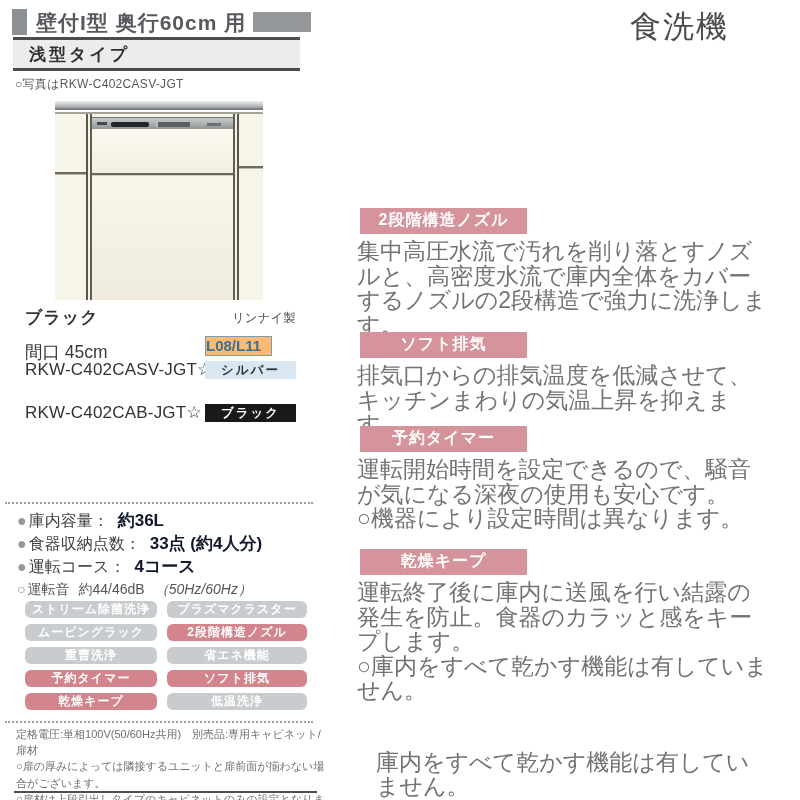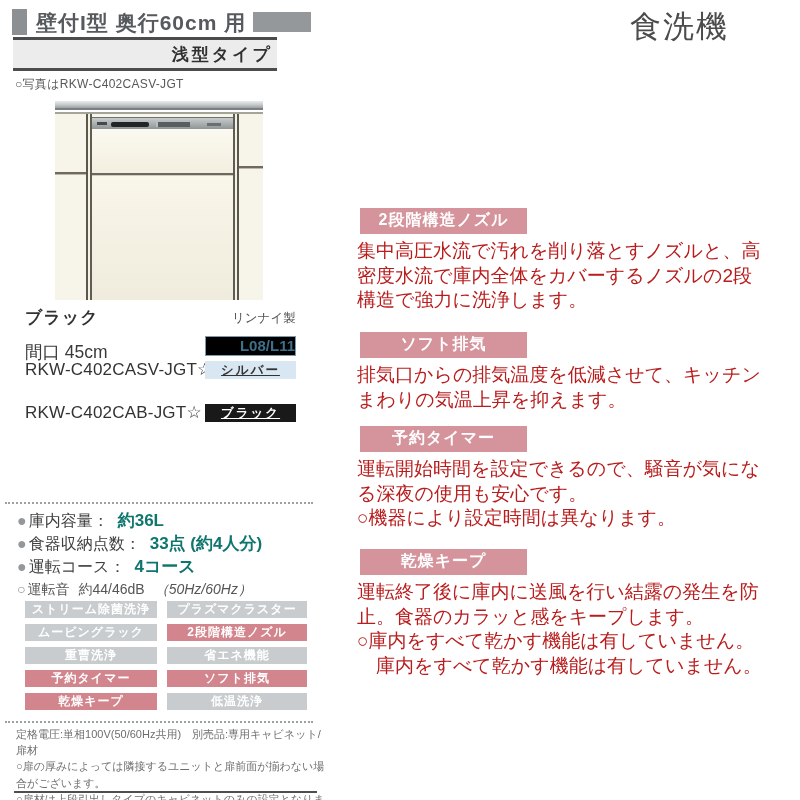--- a/index.html
+++ b/index.html
@@ -5,24 +5,24 @@
   * { margin:0; padding:0; box-sizing:border-box; }
   html,body { width:800px; height:800px; background:#ffffff;
     font-family:"Liberation Sans","DejaVu Sans",sans-serif; color:#4a4a4a; }
   .page { position:relative; width:800px; height:800px; background:#fff; overflow:hidden; }
   .abs { position:absolute; }
 
   
   .hdr-square { left:12px; top:9px; width:15px; height:26px; background:#8c9093; }
   .hdr-title  { left:36px; top:9px; font-size:21px; font-weight:bold; color:#56595d; letter-spacing:1px; white-space:nowrap; }
   .hdr-bar    { left:253px; top:12px; width:58px; height:20px; background:var(--header-gray); }
-  .type-banner{ left:13px; top:37px; width:264px; background:#ececec;
+  .type-banner{ left:13px; top:37px; width:287px; background:#ececec;
     border-top:3px solid #4c4c4c; border-bottom:3px solid #4c4c4c;
-    text-align:right; font-size:17px; font-weight:bold; color:#303030;
-    letter-spacing:3px; padding:3px 4px 2px; }
+    text-align:left; font-size:17px; font-weight:bold; color:#303030;
+    letter-spacing:3px; padding:3px 16px 2px; }
   .photo-caption { left:15px; top:76px; font-size:12px; color:#585858; letter-spacing:0.3px; }
   .product-title { right:71px; top:6px; font-size:31px; font-weight:500; color:#4c4c4c; letter-spacing:2px; }
 
   
   .photo { left:53px; top:100px; width:212px; height:202px; }
   .counter { position:absolute; left:2px; top:1px; right:2px; height:9px;
     background:linear-gradient(180deg,#eceeee 0%,#c4c8c9 55%,#9aa0a2 100%);
     border-bottom:2px solid #7a7f81; }
   .cab { position:absolute; top:12px; left:2px; right:2px; bottom:2px; background:#f6f3e6; border-top:2px solid #a5a499; }
   .side-panel { position:absolute; top:0; bottom:0; background:#f7f5ea; }
@@ -45,63 +45,63 @@
     background:linear-gradient(180deg,#fbf9f0 0%,#f3efe0 100%); }
   .door-seam { position:absolute; left:0; right:0; top:59px; height:3px;
     background:linear-gradient(180deg,#6c685a 0%,#6c685a 50%,#ffffff 100%); }
   .lowdoor { position:absolute; left:0; right:0; top:62px; bottom:0;
     background:linear-gradient(180deg,#f9f6ea 0%,#efecdd 100%); }
 
   
   .doorspec-heading { left:25px; top:306px; font-size:17px; font-weight:bold; color:#333; letter-spacing:1px; }
   .maker { left:232px; top:310px; font-size:12.5px; color:#555; }
   .width-label { left:25px; top:334px; font-size:17.5px; color:#3a3a3a;margin-top:6px; }
-  .code-box { left:205px; top:336px; width:91px; height:20px; background:#000000;
+  .code-box { left:205px; top:336px; width:67px; height:20px; background:#fdba74;
     border:1.5px solid #7e9aad; color:var(--code-teal); font-size:15px; font-weight:bold;
-    text-align:right; line-height:17px; }
+    text-align:left; line-height:17px; }
   .model-code { font-size:17px; color:#333; letter-spacing:0.2px; white-space:nowrap; }
   .model1 { left:25px; top:359px; } .model2 { left:25px; top:402px; }
   .swatch { width:91px; height:18px; text-align:center; font-size:12.5px; font-weight:bold;
-    line-height:18px; letter-spacing:2px;text-decoration:underline; }
+    line-height:18px; letter-spacing:2px; }
   .swatch.silver { left:205px; top:361px; background:var(--silver-bg); color:#333; }
   .swatch.black  { left:205px; top:404px; background:var(--black-bg); color:#ffffff; }
 
   
   .dotted { left:5px; width:308px; border-top:2px dotted #9aa0a3; height:0; }
   .d1 { top:502px; } .d2 { top:721px; }
   .bottom-rule { left:14px; top:791px; width:303px; border-top:2px solid #4e4e4e; height:0; }
 
   
   .specs { left:17px; top:509px; }
   .spec-row { line-height:23px; font-size:16px; color:#3f3f3f; white-space:nowrap; }
   .spec-row .bullet { color:#93989c; margin-right:2px; }
   .spec-row .value { margin-left:9px; }
-  .spec-row .value.bold { font-weight:bold; font-size:17px; color:#0f766e; }
+  .spec-row .value.bold { font-weight:bold; font-size:17px; color:#0f172a; }
   .spec-row .suffix { margin-left:10px;font-style:italic; }
   .spec-row.small { font-size:14px; color:#555; }
   .spec-row.small .bullet { color:#8b9094; }
 
   
   .tags { left:25px; top:601px; display:grid; grid-template-columns:132px 140px;
     column-gap:10px; row-gap:6px; }
   .tag { height:17px; line-height:17px; text-align:center; font-size:12px; font-weight:bold;
-    color:#fff; background:var(--tag-gray); letter-spacing:1px; white-space:nowrap; overflow:hidden; }
+    color:#fff; background:var(--tag-gray); letter-spacing:1px; white-space:nowrap; overflow:hidden;border-radius:6px; }
   .tag.on { background:var(--tag-pink); }
 
   
   .fineprint { left:16px; top:726px; width:312px; font-size:11px; line-height:16.2px; color:#6e6e6e; }
 
   
   .feat { left:357px; width:414px; }
   .feat.s0 { top:208px; } .feat.s1 { top:332px; } .feat.s2 { top:426px; } .feat.s3 { top:549px; }
   .feat-head { width:167px; background:var(--accent-pink); color:#fff; text-align:center;
     font-size:16px; font-weight:bold; letter-spacing:1px; padding:2px 0 3px; margin-left:3px; }
-  .feat-body, .feat-note { font-size:19px; line-height:24.5px; color:#b91c1c; }
+  .feat-body, .feat-note { font-size:23px; line-height:24.5px; color:#737373; }
   .feat-body { margin-top:5px; }
-  .feat-note.indent { padding-left:19px; }
+  .feat-note.indent { padding-left:19px;margin-top:47px; }
 </style>
 </head>
 <body>
 
 <div class="page">
 
   <div class="abs hdr-square"></div>
   <div class="abs hdr-title">壁付I型 奥行60cm 用</div>
   <div class="abs hdr-bar"></div>
   <div class="abs type-banner">浅型タイプ</div>

